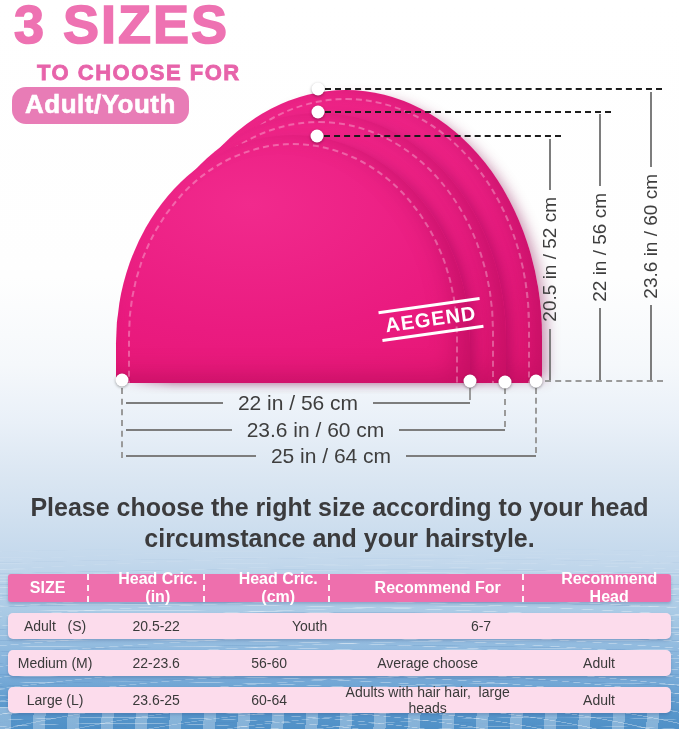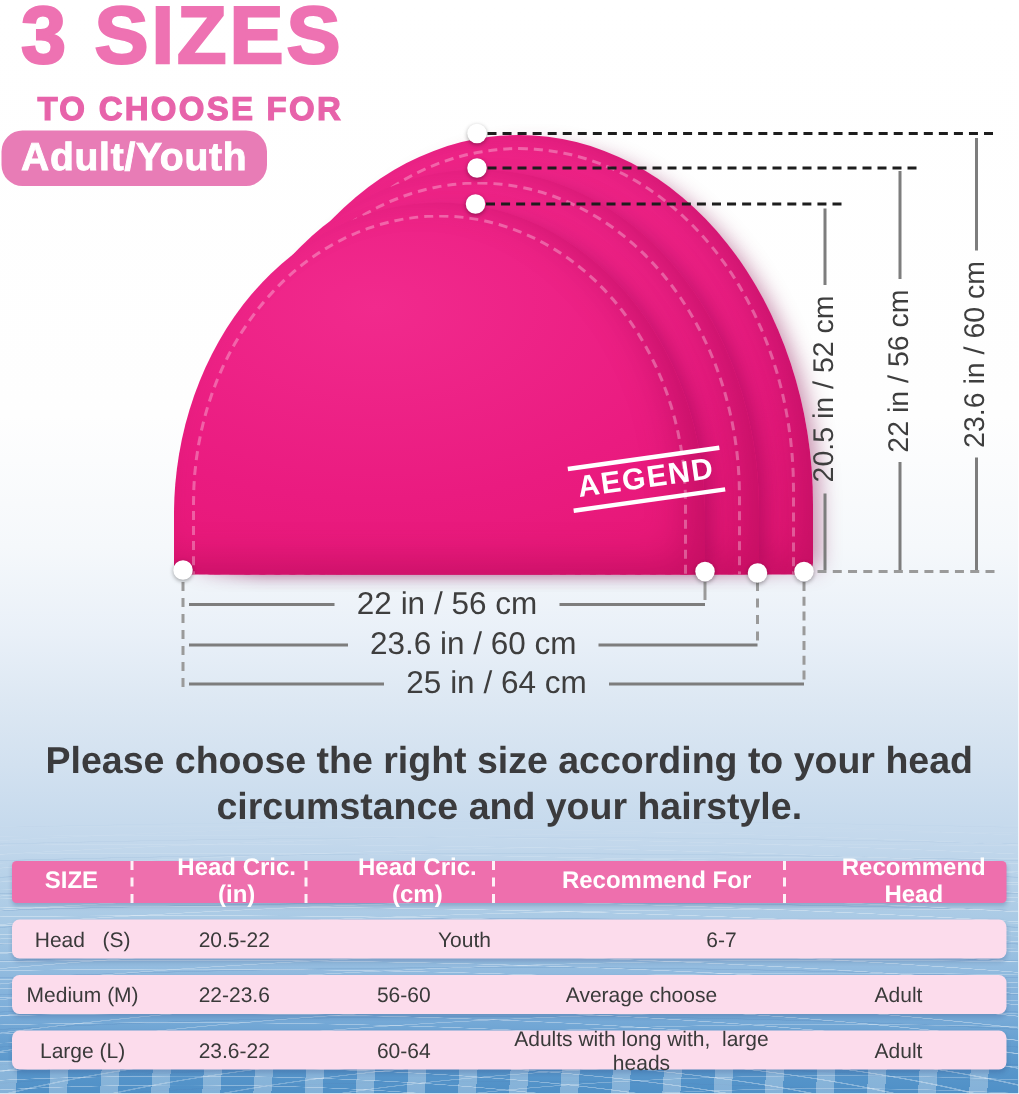--- a/index.html
+++ b/index.html
@@ -25,26 +25,26 @@
     background:repeating-linear-gradient(94deg, rgba(255,255,255,.38) 0 12px, rgba(255,255,255,0) 12px 34px);
     opacity:.8;
   }
   
   .title{
     position:absolute;left:14px;top:-4px;margin:0;
     font-size:54px;line-height:1.05;font-weight:bold;letter-spacing:2px;
     color:#ee72b2;-webkit-text-stroke:1.6px #ee72b2;
   }
   .subtitle{
-    position:absolute;left:25px;top:60px;
+    position:absolute;left:37px;top:60px;
     font-size:22px;font-weight:bold;letter-spacing:1.5px;
     color:#e763aa;-webkit-text-stroke:.8px #e763aa;
   }
   .badge{
-    position:absolute;left:1px;top:87px;
+    position:absolute;left:12px;top:87px;
     background:#e87cb6;color:#ffffff;border-radius:14px;
     font-size:26px;font-weight:bold;letter-spacing:.5px;
     padding:2px 13px 4px;text-align:right;-webkit-text-stroke:.6px #ffffff;
   }
   
   .cap{
     position:absolute;
     background:radial-gradient(140% 115% at 38% 28%, #f12a8d 0%, #ea1b80 45%, #e51673 78%, #cf0e63 100%);
     border-radius:50% 50% 10px 8px / 84% 84% 8px 6px;
     box-shadow:inset -14px -8px 24px rgba(140,0,70,.35), 10px 2px 14px -6px rgba(130,0,70,.45);
@@ -179,34 +179,34 @@
 
   <div class="size-table">
     <div class="thead">
       <div class="cell c0">SIZE</div>
       <div class="cell c1">Head Cric.(in)</div>
       <div class="cell c2">Head Cric.(cm)</div>
       <div class="cell c3">Recommend For</div>
       <div class="cell c4">Recommend Head</div>
     </div>
     <div class="trow">
-      <div class="cell c0">Head   (S)</div>
+      <div class="cell c0">Adult   (S)</div>
       <div class="cell c1">20.5-22</div>
       <div class="cell c3">Youth</div>
       <div class="cell c4">6-7</div>
     </div>
     <div class="trow">
       <div class="cell c0">Medium (M)</div>
       <div class="cell c1">22-23.6</div>
       <div class="cell c2">56-60</div>
       <div class="cell c3">Average choose</div>
       <div class="cell c4">Adult</div>
     </div>
     <div class="trow">
       <div class="cell c0">Large (L)</div>
-      <div class="cell c1">23.6-22</div>
+      <div class="cell c1">23.6-25</div>
       <div class="cell c2">60-64</div>
-      <div class="cell c3">Adults with long with,  large heads</div>
+      <div class="cell c3">Adults with hair hair,  large heads</div>
       <div class="cell c4">Adult</div>
     </div>
   </div>
 
 </div>
 
 </body></html>

